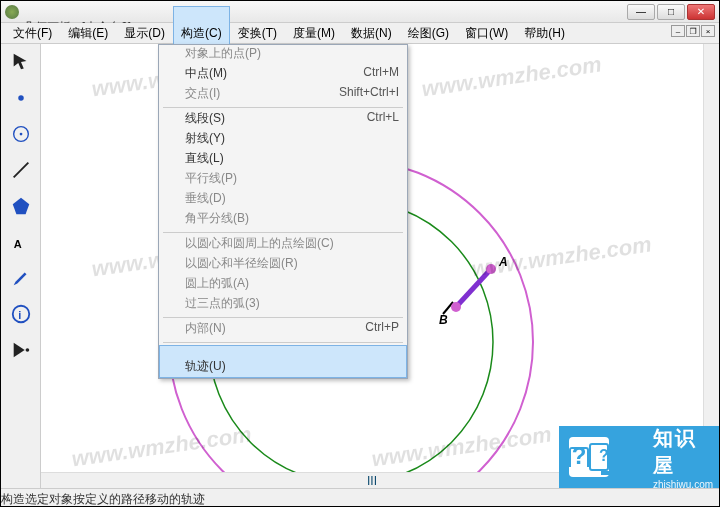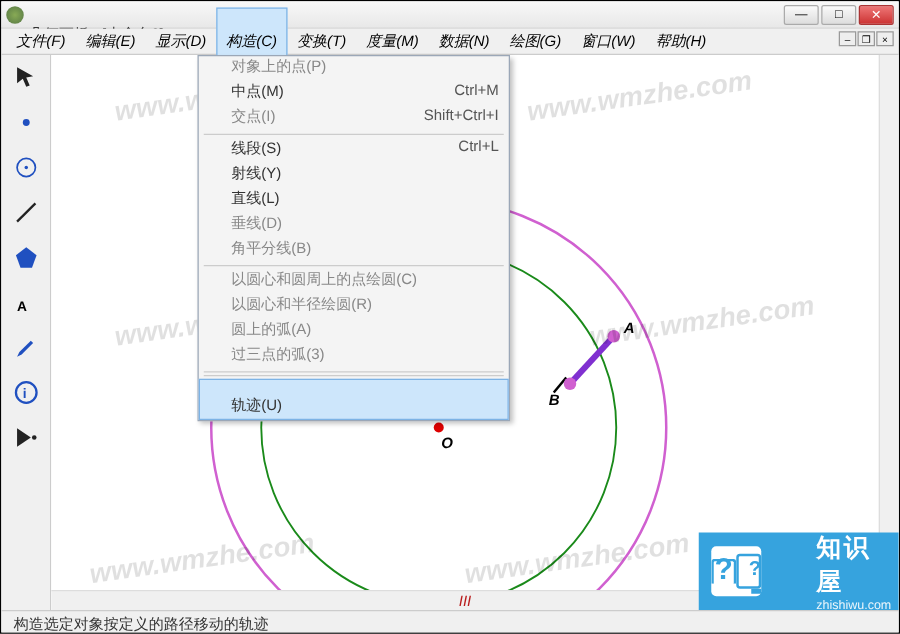--- a/index.html
+++ b/index.html
@@ -6,44 +6,44 @@
 body { width: 720px; height: 507px; background: #fff; overflow: hidden; position: relative; border: 1px solid #000; }
 
 .titlebar { height: 22px; background: linear-gradient(#f8f8f8, #e8e8e8); display: flex; align-items: center; padding: 0 4px; border-bottom: 1px solid #ccc; }
 .titlebar .app-icon { width: 14px; height: 14px; margin-right: 4px; background: radial-gradient(circle, #8a5, #574); border-radius: 50%; }
 .titlebar .title { flex: 1; color: #333; margin-top: 32px; }
 .win-controls { display: flex; gap: 2px; }
 .win-btn { width: 28px; height: 16px; border: 1px solid #aaa; border-radius: 2px; background: linear-gradient(#fafafa, #ddd); display: flex; align-items: center; justify-content: center; font-size: 10px; }
 .win-btn.close { background: linear-gradient(#e77, #c33); color: #fff; border-color: #a33; }
 
 .menubar { height: 21px; background: #f0f0f0; display: flex; align-items: center; padding: 0 4px; border-bottom: 1px solid #ccc; position: relative; }
-.menu-item { padding: 2px 8px; cursor: default; font-style: italic; }
+.menu-item { padding: 2px 8px; cursor: default; }
 .menu-item.active { background: #cde6fb; border: 1px solid #7db3e5; padding: 18px 7px; }
 .mini-icons { position: absolute; right: 4px; top: 24px; display: flex; gap: 1px; }
 .mini-icon { width: 14px; height: 12px; border: 1px solid #999; background: #eee; font-size: 8px; display: flex; align-items: center; justify-content: center; }
 
 .dropdown { position: absolute; left: 157px; top: 43px; width: 250px; background: #f4f4f4; border: 1px solid #9ba7b7; box-shadow: 2px 2px 4px rgba(0,0,0,0.25); z-index: 100; }
 .dropdown-item { display: flex; padding: 0 8px 3px 26px; color: #333; position: relative; }
 .dropdown-item.disabled { color: #888; }
 .dropdown-item.highlighted { background: #cde6fb; border: 1px solid #7db3e5; padding: 12px 7px 2px 25px; }
 .dropdown-item .shortcut { margin-left: auto; color: #555; }
 .dropdown-sep { height: 1px; background: #ccc; margin: 2px 4px; }
 
 .workspace { position: absolute; left: 0; top: 43px; right: 0; bottom: 18px; display: flex; }
 .toolbox { width: 40px; background: #f0f0f0; border-right: 1px solid #ccc; display: flex; flex-direction: column; align-items: center; padding-top: 4px; gap: 8px; }
 .tool { width: 28px; height: 28px; display: flex; align-items: center; justify-content: center; }
 .tool svg { width: 22px; height: 22px; }
 
 .canvas-area { flex: 1; position: relative; background: #fff; overflow: hidden; }
 .canvas-area svg.geom { position: absolute; left: 0; top: 0; }
 .scrollbar-v { position: absolute; right: 0; top: 0; bottom: 16px; width: 16px; background: #f0f0f0; border-left: 1px solid #ddd; }
-.scrollbar-h { position: absolute; left: 0; right: 16px; bottom: 0; height: 16px; background: #f0f0f0; border-top: 1px solid #ddd; display:flex; align-items:center; justify-content:center; color:#b91c1c; font-style:italic; }
+.scrollbar-h { position: absolute; left: 0; right: 16px; bottom: 0; height: 16px; background: #f0f0f0; border-top: 1px solid #ddd; display:flex; align-items:center; justify-content:center; color:#0c4a6e; }
 .scroll-corner { position: absolute; right:0; bottom:0; width:16px; height:16px; background:#f0f0f0; }
 
-.statusbar { position: absolute; left: 0; right: 0; bottom: 0; height: 18px; background: #f0f0f0; border-top: 1px solid #ccc; padding: 2px 10px; color: #333; }
+.statusbar { position: absolute; left: 0; right: 0; bottom: 0; height: 18px; background: #f0f0f0; border-top: 1px solid #ccc; padding: 2px 0; color: #333; }
 
 .watermark { position: absolute; color: rgba(0,0,0,0.12); font-size: 22px; font-style: italic; font-weight: bold; pointer-events: none; transform: rotate(-8deg); }
 
 .brand-badge { position: absolute; right: 0; bottom: 18px; width: 160px; height: 62px; background: #36a3de; display: flex; align-items: center; gap: 8px; padding: 6px 10px; z-index: 200; }
 .brand-logo { width: 40px; height: 40px; background: #fff; border-radius: 4px; display:flex; align-items:center; justify-content:center; color:#36a3de; font-size:24px; font-weight:bold; }
 .brand-logo::before { content:"?"; display:block; width:26px; height:18px; border:2px solid #36a3de; border-bottom:none; border-radius:3px 3px 0 0; text-align:center; line-height:14px; }
 .brand-logo-inner { width:30px; height:28px; border:2px solid #36a3de; border-radius:3px; position:relative; }
 .brand-logo-inner::after { content:"?"; position:absolute; left:8px; top:2px; color:#36a3de; font-size:16px; font-weight:bold; }
 .brand-logo-inner::before { content:""; position:absolute; left:10px; bottom:-6px; width:8px; height:4px; background:#36a3de; }
 .brand-text { color:#fff;margin-left:36px; }
@@ -185,39 +185,46 @@
       <span>线段(S)</span>
       <span class="shortcut">Ctrl+L</span>
     </div>
     <div class="dropdown-item">
       <span>射线(Y)</span>
     </div>
     <div class="dropdown-item">
       <span>直线(L)</span>
     </div>
     <div class="dropdown-item disabled">
+      <span>平行线(P)</span>
+    </div>
+    <div class="dropdown-item disabled">
       <span>垂线(D)</span>
     </div>
     <div class="dropdown-item disabled">
       <span>角平分线(B)</span>
     </div>
     <div class="dropdown-sep"></div>
     <div class="dropdown-item disabled">
       <span>以圆心和圆周上的点绘圆(C)</span>
     </div>
     <div class="dropdown-item disabled">
       <span>以圆心和半径绘圆(R)</span>
     </div>
     <div class="dropdown-item disabled">
       <span>圆上的弧(A)</span>
     </div>
     <div class="dropdown-item disabled">
       <span>过三点的弧(3)</span>
     </div>
     <div class="dropdown-sep"></div>
+    <div class="dropdown-item disabled">
+      <span>内部(N)</span>
+      <span class="shortcut">Ctrl+P</span>
+    </div>
     <div class="dropdown-sep"></div>
     <div class="dropdown-item highlighted">
       <span>轨迹(U)</span>
     </div>
   </div>
 
 <div class="statusbar">构造选定对象按定义的路径移动的轨迹</div>
 
 <div class="brand-badge">
   <div class="brand-logo">

